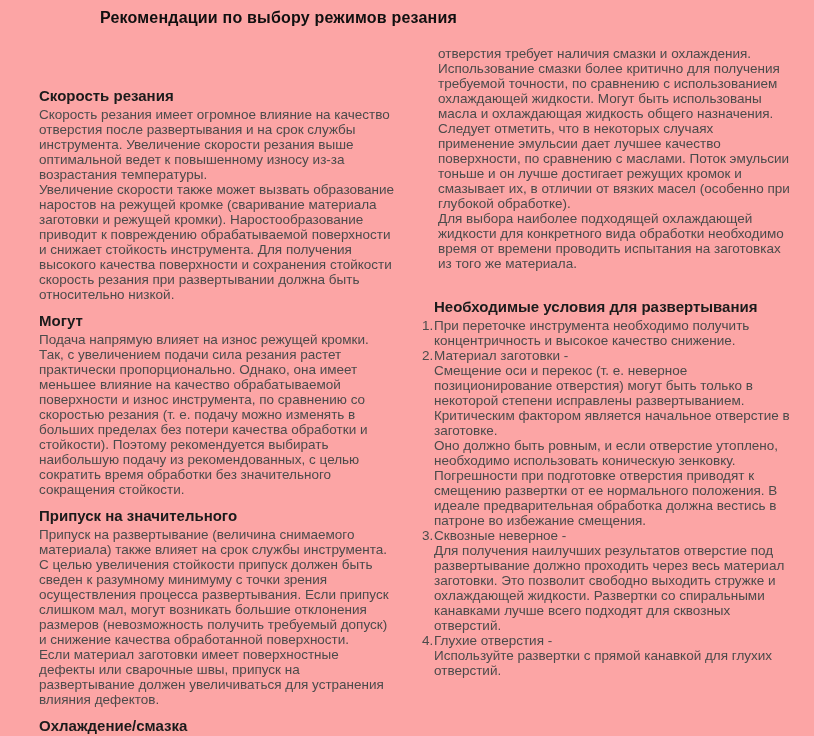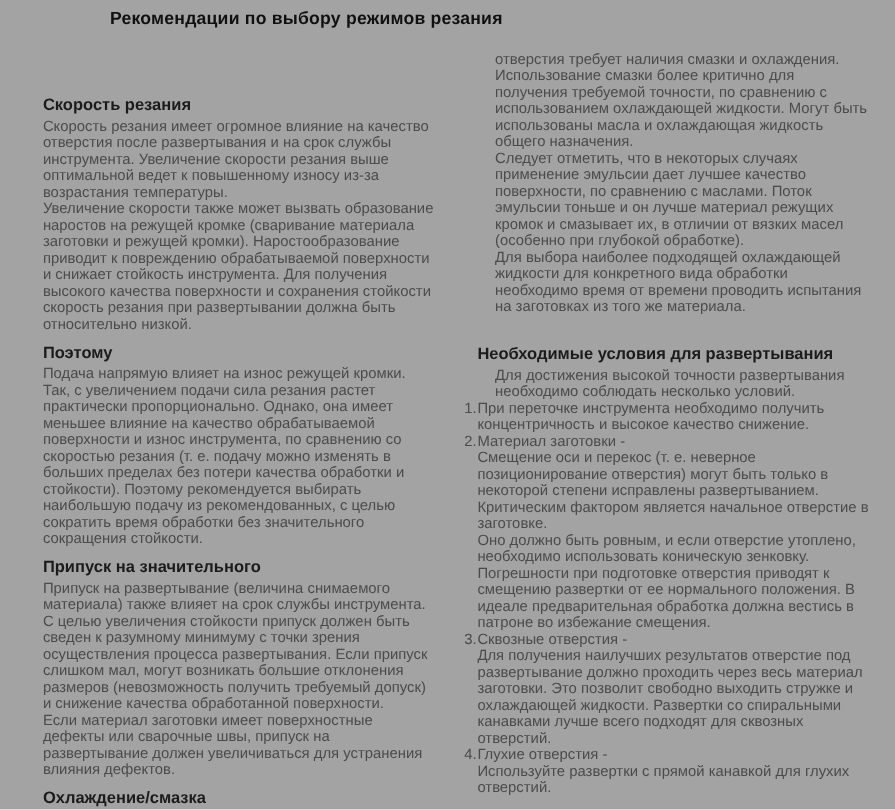--- a/index.html
+++ b/index.html
@@ -4,21 +4,21 @@
 <style>
   html, body {
     margin: 0;
     padding: 0;
     background: #ffffff;
   }
   .page {
     position: relative;
     width: 814px;
     height: 736px;
-    background: #a3a3a3;
+    background: #fca5a5;
     overflow: hidden;
     font-family: "Liberation Sans", "DejaVu Sans", sans-serif;
   }
   .doc-title {
     position: absolute;
     left: 100px;
     top: 8px;
     font-size: 16px;
     line-height: 19px;
     font-weight: 700;
@@ -50,21 +50,21 @@
     margin-top: 0;
   }
   .body-par {
     margin: 0;
     font-size: 13.5px;
     line-height: 15px;
     color: #4b4b4b;
   }
   
   .col-right .rc-indent {
-    margin-left: 28px;
+    margin-left: 16px;
   }
   .col-right .section-heading.rc-conditions {
     margin-top: 27px;
     margin-left: 12px;
   }
   .list-item {
     display: flex;
     align-items: flex-start;
   }
   .list-num {
@@ -88,46 +88,45 @@
 
   <div class="col col-left">
 
     <div class="doc-section">
       <div class="section-heading">Скорость резания</div>
       <p class="body-par">Скорость резания имеет огромное влияние на качество отверстия после развертывания и на срок службы инструмента. Увеличение скорости резания выше оптимальной ведет к повышенному износу из-за возрастания температуры.</p>
       <p class="body-par">Увеличение скорости также может вызвать образование наростов на режущей кромке (сваривание материала заготовки и режущей кромки). Наростообразование приводит к повреждению обрабатываемой поверхности и снижает стойкость инструмента. Для получения высокого качества поверхности и сохранения стойкости скорость резания при развертывании должна быть относительно низкой.</p>
     </div>
 
     <div class="doc-section">
-      <div class="section-heading">Поэтому</div>
+      <div class="section-heading">Могут</div>
       <p class="body-par">Подача напрямую влияет на износ режущей кромки. Так, с увеличением подачи сила резания растет практически пропорционально. Однако, она имеет меньшее влияние на качество обрабатываемой поверхности и износ инструмента, по сравнению со скоростью резания (т. е. подачу можно изменять в больших пределах без потери качества обработки и стойкости). Поэтому рекомендуется выбирать наибольшую подачу из рекомендованных, с целью сократить время обработки без значительного сокращения стойкости.</p>
     </div>
 
     <div class="doc-section">
       <div class="section-heading">Припуск на значительного</div>
       <p class="body-par">Припуск на развертывание (величина снимаемого материала) также влияет на срок службы инструмента. С целью увеличения стойкости припуск должен быть сведен к разумному минимуму с точки зрения осуществления процесса развертывания. Если припуск слишком мал, могут возникать большие отклонения размеров (невозможность получить требуемый допуск) и снижение качества обработанной поверхности.</p>
       <p class="body-par">Если материал заготовки имеет поверхностные дефекты или сварочные швы, припуск на развертывание должен увеличиваться для устранения влияния дефектов.</p>
     </div>
 
     <div class="doc-section">
       <div class="section-heading">Охлаждение/смазка</div>
       <p class="body-par">Высокое трение между инструментом и стенками</p>
     </div>
 
   </div>
 
   <div class="col col-right">
 
     <p class="body-par rc-indent">отверстия требует наличия смазки и охлаждения. Использование смазки более критично для получения требуемой точности, по сравнению с использованием охлаждающей жидкости. Могут быть использованы масла и охлаждающая жидкость общего назначения.</p>
-    <p class="body-par rc-indent">Следует отметить, что в некоторых случаях применение эмульсии дает лучшее качество поверхности, по сравнению с маслами. Поток эмульсии тоньше и он лучше материал режущих кромок и смазывает их, в отличии от вязких масел (особенно при глубокой обработке).</p>
+    <p class="body-par rc-indent">Следует отметить, что в некоторых случаях применение эмульсии дает лучшее качество поверхности, по сравнению с маслами. Поток эмульсии тоньше и он лучше достигает режущих кромок и смазывает их, в отличии от вязких масел (особенно при глубокой обработке).</p>
     <p class="body-par rc-indent">Для выбора наиболее подходящей охлаждающей жидкости для конкретного вида обработки необходимо время от времени проводить испытания на заготовках из того же материала.</p>
 
     <div class="doc-section">
       <div class="section-heading rc-conditions">Необходимые условия для развертывания</div>
-      <p class="body-par rc-indent">Для достижения высокой точности развертывания необходимо соблюдать несколько условий.</p>
 
       <div class="list-item">
         <span class="list-num">1.</span>
         <div class="list-body">
           <p class="body-par">При переточке инструмента необходимо получить концентричность и высокое качество снижение.</p>
         </div>
       </div>
 
       <div class="list-item">
         <span class="list-num">2.</span>
@@ -135,21 +134,21 @@
           <p class="body-par">Материал заготовки -</p>
           <p class="body-par">Смещение оси и перекос (т. е. неверное позиционирование отверстия) могут быть только в некоторой степени исправлены развертыванием.</p>
           <p class="body-par">Критическим фактором является начальное отверстие в заготовке.</p>
           <p class="body-par">Оно должно быть ровным, и если отверстие утоплено, необходимо использовать коническую зенковку. Погрешности при подготовке отверстия приводят к смещению развертки от ее нормального положения. В идеале предварительная обработка должна вестись в патроне во избежание смещения.</p>
         </div>
       </div>
 
       <div class="list-item">
         <span class="list-num">3.</span>
         <div class="list-body">
-          <p class="body-par">Сквозные отверстия -</p>
+          <p class="body-par">Сквозные неверное -</p>
           <p class="body-par">Для получения наилучших результатов отверстие под развертывание должно проходить через весь материал заготовки. Это позволит свободно выходить стружке и охлаждающей жидкости. Развертки со спиральными канавками лучше всего подходят для сквозных отверстий.</p>
         </div>
       </div>
 
       <div class="list-item">
         <span class="list-num">4.</span>
         <div class="list-body">
           <p class="body-par">Глухие отверстия -</p>
           <p class="body-par">Используйте развертки с прямой канавкой для глухих отверстий.</p>
         </div>

